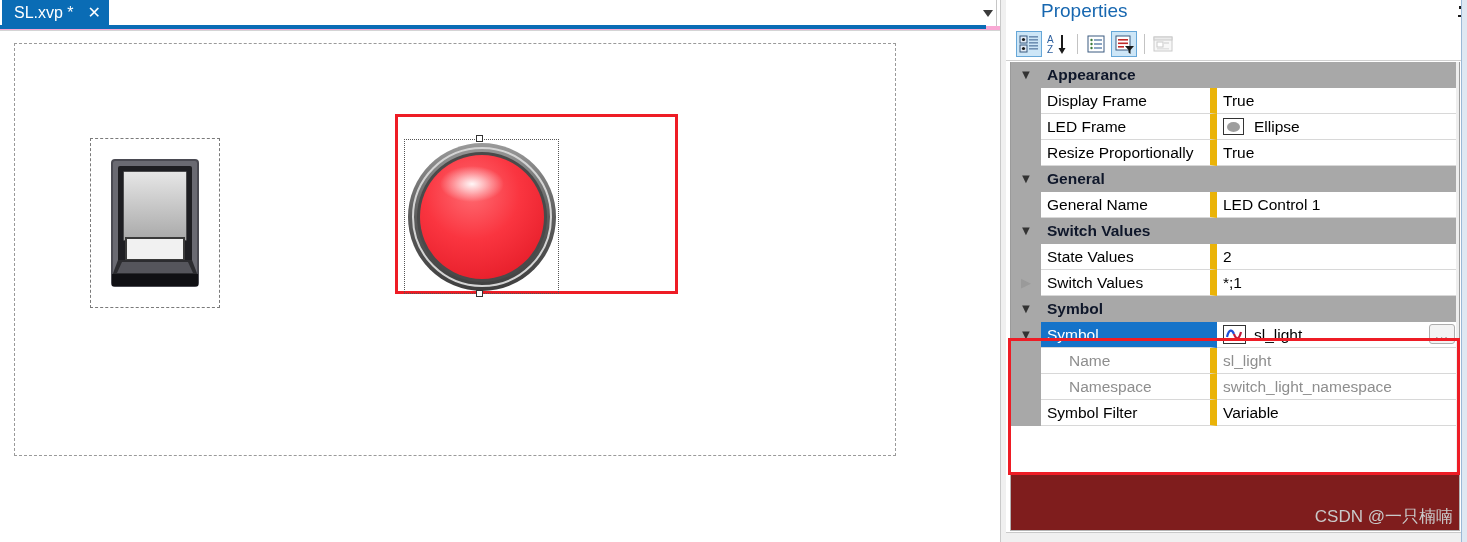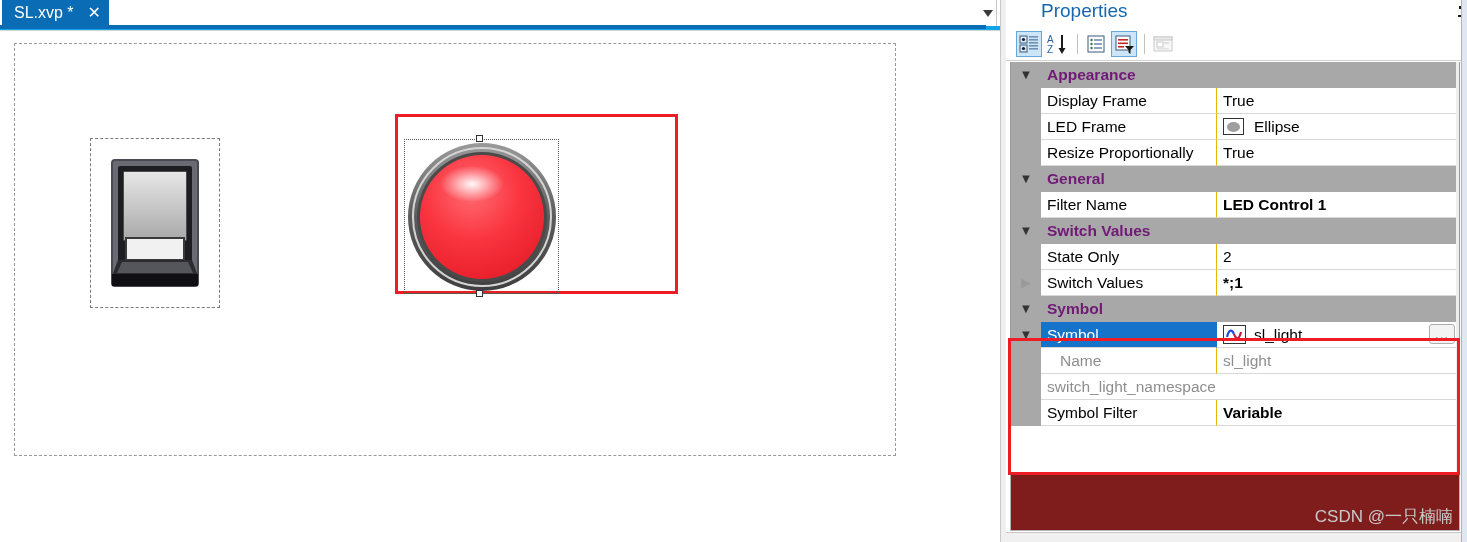--- a/index.html
+++ b/index.html
@@ -8,21 +8,21 @@
     background:#ffffff;
     font-family:"Liberation Sans", sans-serif;
     font-size:15px;
     color:#000;
     overflow:hidden;
     position:relative;
   }
   
   #editor{
     position:absolute;left:0;top:0;width:1000px;height:542px;
-    background:#0ea5e9;
+    background:#f9a8d4;
   }
   #tabstrip{
     position:absolute;left:0;top:0;width:1000px;height:26px;
     background:#ffffff;
   }
   #tab{
     position:absolute;left:2px;top:0;height:26px;
     background:#0a6cb5;
     color:#ffffff;
     display:flex;align-items:center;
@@ -126,36 +126,36 @@
     font-size:15.5px;
   }
   .gutter{
     width:30px;min-width:30px;background:#a8a8a8;
     display:flex;align-items:center;justify-content:center;
     border-bottom:1px solid #a8a8a8;
   }
   .cat .gutter{background:#a8a8a8;}
   .cat-title{
     flex:1;background:#a8a8a8;font-weight:bold;display:flex;align-items:center;
-    padding-left:6px;box-sizing:border-box;color:#701a75;
+    padding-left:6px;box-sizing:border-box;color:#0f172a;
   }
   .namecell{
-    width:176px;min-width:176px;border-right:1px solid #eab308;
+    width:176px;min-width:176px;border-right:7px solid #eab308;
     border-bottom:1px solid #d8d8d8;
     display:flex;align-items:center;padding-left:6px;box-sizing:border-box;
     background:#ffffff;overflow:hidden;white-space:nowrap;
   }
   .valcell{
     flex:1;border-bottom:1px solid #d8d8d8;
     display:flex;align-items:center;padding-left:6px;box-sizing:border-box;
     background:#ffffff;overflow:hidden;white-space:nowrap;position:relative;
   }
-  .bold{font-weight:bold;}
+  .bold{font-weight:normal;}
   .dim{color:#8e8e8e;}
-  .indent{padding-left:19px;}
+  .indent{padding-left:28px;}
   .row.selected .namecell{background:#1573c9;color:#ffffff;border-right-color:#1573c9;}
   .chev{font-size:13px;color:#333;line-height:1;}
   .chev.closed{color:#9a9a9a;}
   .swatch{
     width:21px;height:17px;border:1px solid #333;background:#ffffff;
     display:flex;align-items:center;justify-content:center;margin-right:10px;
     box-sizing:border-box;
   }
   .swatch .ell{width:13px;height:10px;border-radius:50%;background:#9e9e9e;}
   .symicon{
@@ -375,33 +375,33 @@
     </div>
 
     <div class="row cat">
       <div class="gutter">
           <span class="chev">▼</span>
         </div>
       <div class="cat-title">General</div>
     </div>
     <div class="row">
       <div class="gutter"></div>
-      <div class="namecell">Filter Name</div>
+      <div class="namecell">General Name</div>
       <div class="valcell bold">LED Control 1</div>
     </div>
 
     <div class="row cat">
       <div class="gutter">
           <span class="chev">▼</span>
         </div>
       <div class="cat-title">Switch Values</div>
     </div>
     <div class="row">
       <div class="gutter"></div>
-      <div class="namecell">State Only</div>
+      <div class="namecell">State Values</div>
       <div class="valcell">2</div>
     </div>
     <div class="row">
       <div class="gutter">
           <span class="chev closed">▶</span>
         </div>
       <div class="namecell">Switch Values</div>
       <div class="valcell bold">*;1</div>
     </div>
 
@@ -427,20 +427,21 @@
         <span class="ellipsis-btn">...</span>
       </div>
     </div>
     <div class="row">
       <div class="gutter"></div>
       <div class="namecell dim indent">Name</div>
       <div class="valcell dim">sl_light</div>
     </div>
     <div class="row">
       <div class="gutter"></div>
+      <div class="namecell dim indent">Namespace</div>
       <div class="valcell dim">switch_light_namespace</div>
     </div>
     <div class="row">
       <div class="gutter"></div>
       <div class="namecell">Symbol Filter</div>
       <div class="valcell bold">Variable</div>
     </div>
 
     <div id="grid-scrollbar"></div>
   </div>

